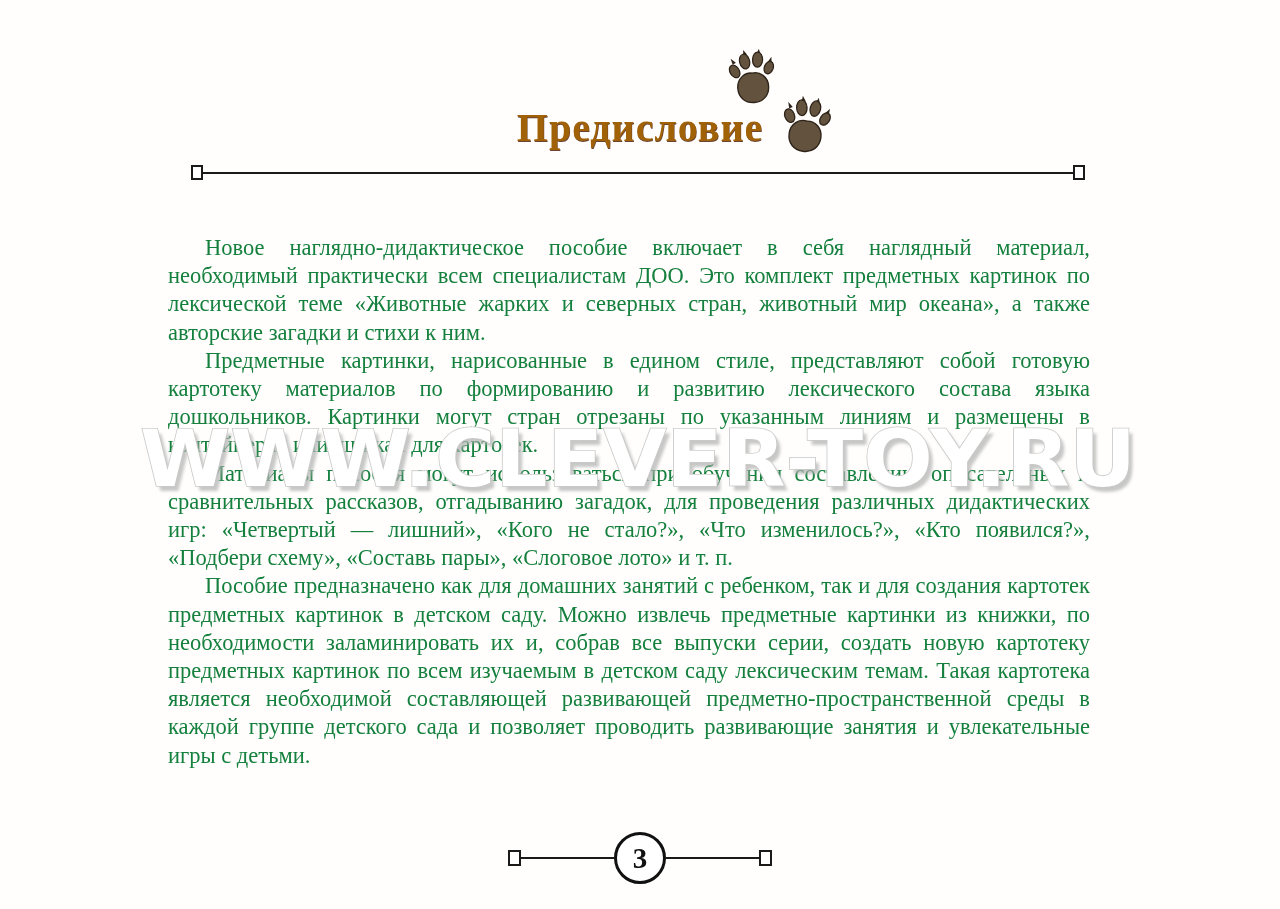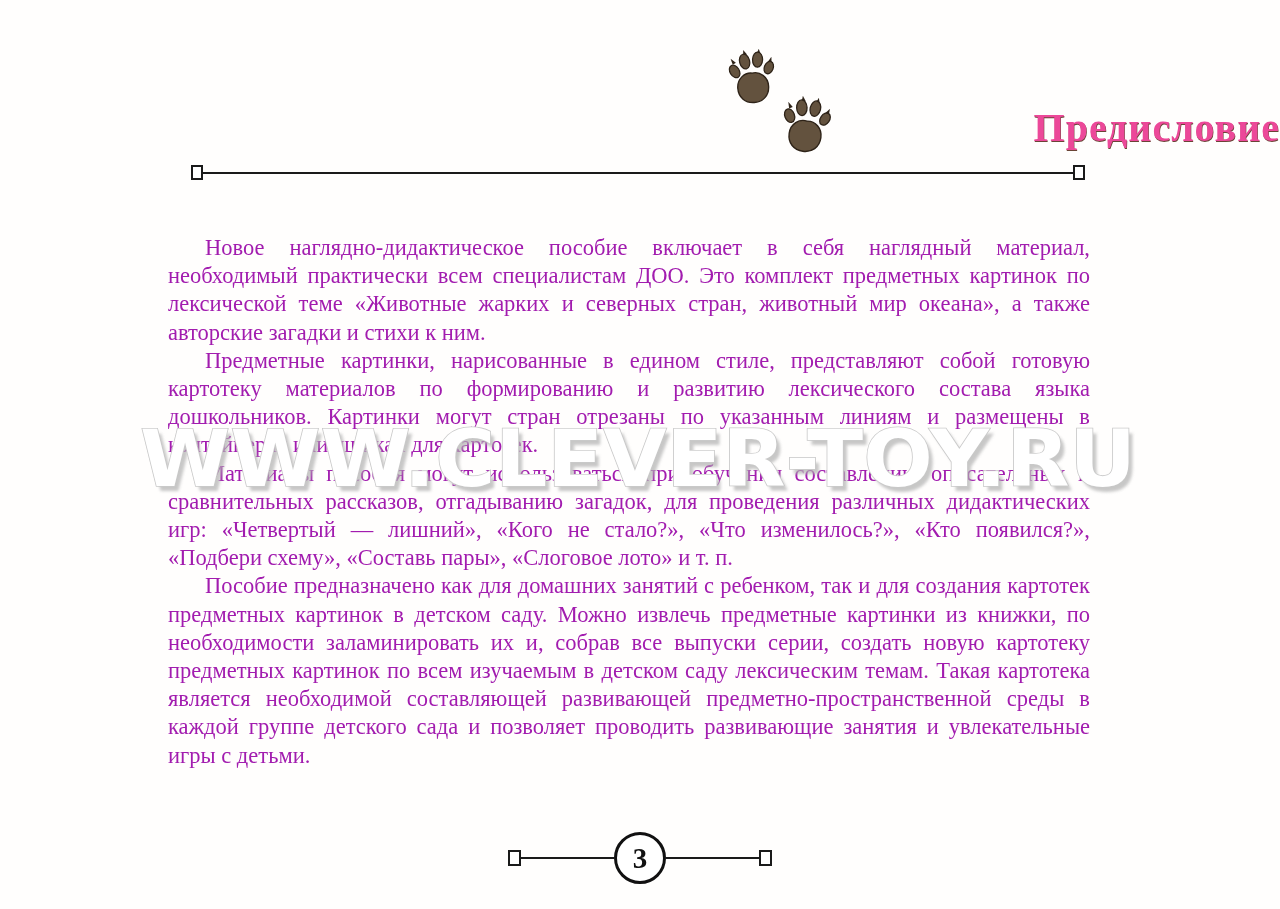--- a/index.html
+++ b/index.html
@@ -13,26 +13,26 @@
     font-family: "Liberation Serif", serif;
   }
 
   
   .page-title {
     position: absolute;
     top: 104px;
     left: 0;
     width: 100%;
     margin: 0;
-    text-align: right;
+    text-align: center;
     font-family: "Liberation Serif", serif;
     font-weight: bold;
     font-size: 40px;
     letter-spacing: 1px;
-    color: #ec4899;
+    color: #a16207;
     text-shadow: 0.5px 0.5px 0 #6b4436;
   }
   .paw { position: absolute; }
   .paw-1 { left: 724px; top: 46px;  width: 56px; height: 62px; transform: rotate(-4deg); }
   .paw-2 { left: 777px; top: 94px;  width: 58px; height: 62px; transform: rotate(8deg); }
 
   
   .top-rule {
     position: absolute;
     left: 191px;
@@ -52,21 +52,21 @@
     height: 0;
     border-top: 2px solid #1a1a1a;
   }
 
   
   .text-block {
     position: absolute;
     left: 168px;
     top: 234px;
     width: 922px;
-    color: #a21caf;
+    color: #15803d;
   }
   .text-block p {
     margin: 0;
     text-align: justify;
     text-indent: 37px;
     font-size: 22.5px;
     line-height: 28.2px;
     font-family: "Liberation Serif", serif;
   }
 

